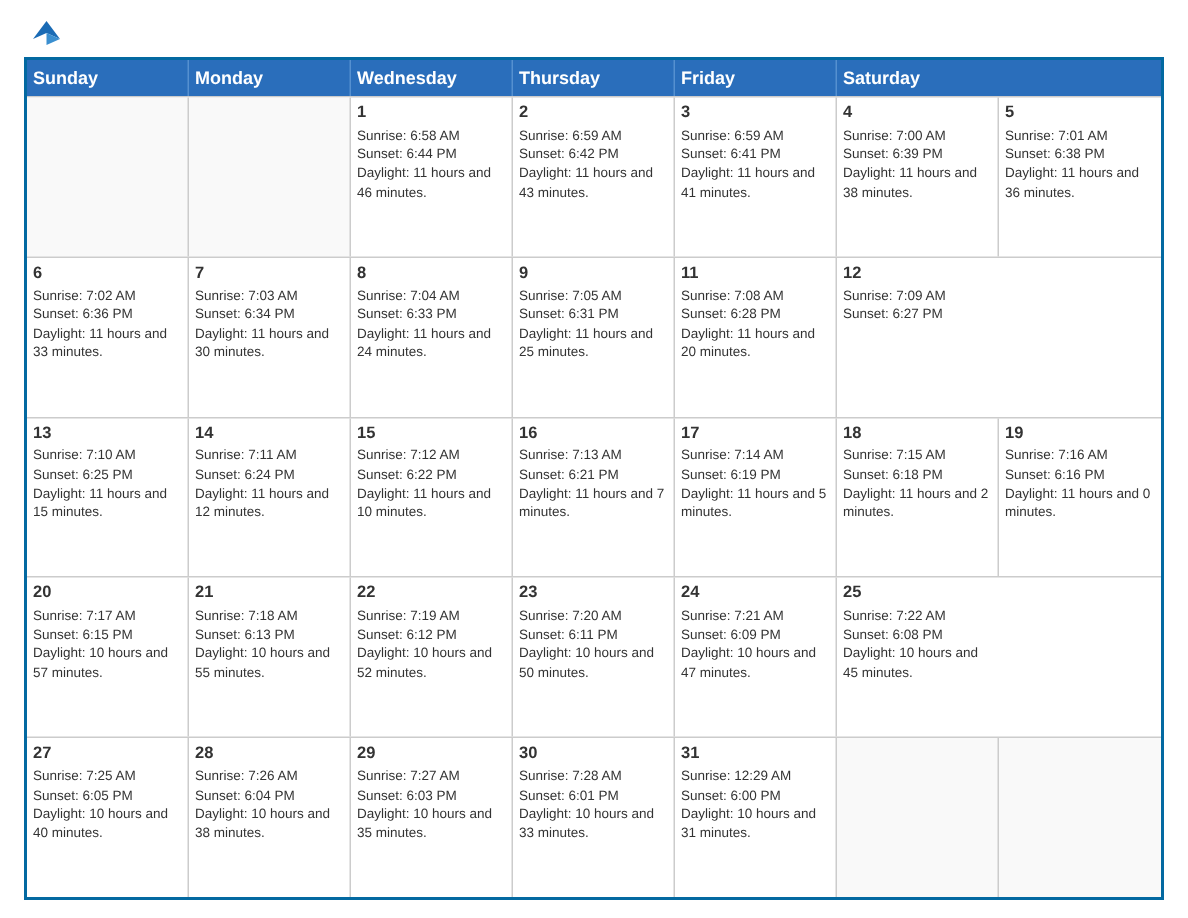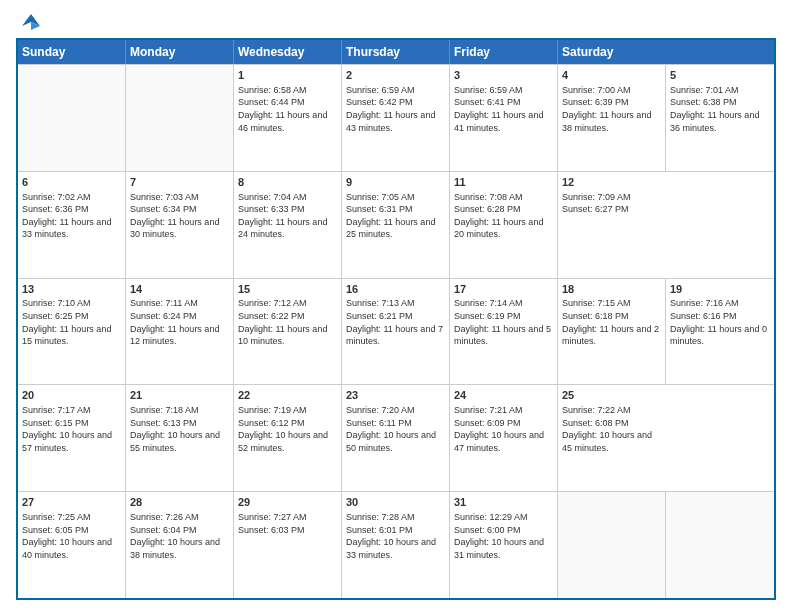--- a/index.html
+++ b/index.html
@@ -294,20 +294,21 @@
           <div class="cal-cell">
             <span class="day-num">28</span>
             <div class="cell-text">Sunrise: 7:26 AM</div>
             <div class="cell-text">Sunset: 6:04 PM</div>
             <div class="cell-text">Daylight: 10 hours and 38 minutes.</div>
           </div>
           <div class="cal-cell">
             <span class="day-num">29</span>
             <div class="cell-text">Sunrise: 7:27 AM</div>
             <div class="cell-text">Sunset: 6:03 PM</div>
+            <div class="cell-text">Daylight: 10 hours and 35 minutes.</div>
           </div>
           <div class="cal-cell">
             <span class="day-num">30</span>
             <div class="cell-text">Sunrise: 7:28 AM</div>
             <div class="cell-text">Sunset: 6:01 PM</div>
             <div class="cell-text">Daylight: 10 hours and 33 minutes.</div>
           </div>
           <div class="cal-cell">
             <span class="day-num">31</span>
             <div class="cell-text">Sunrise: 12:29 AM</div>

